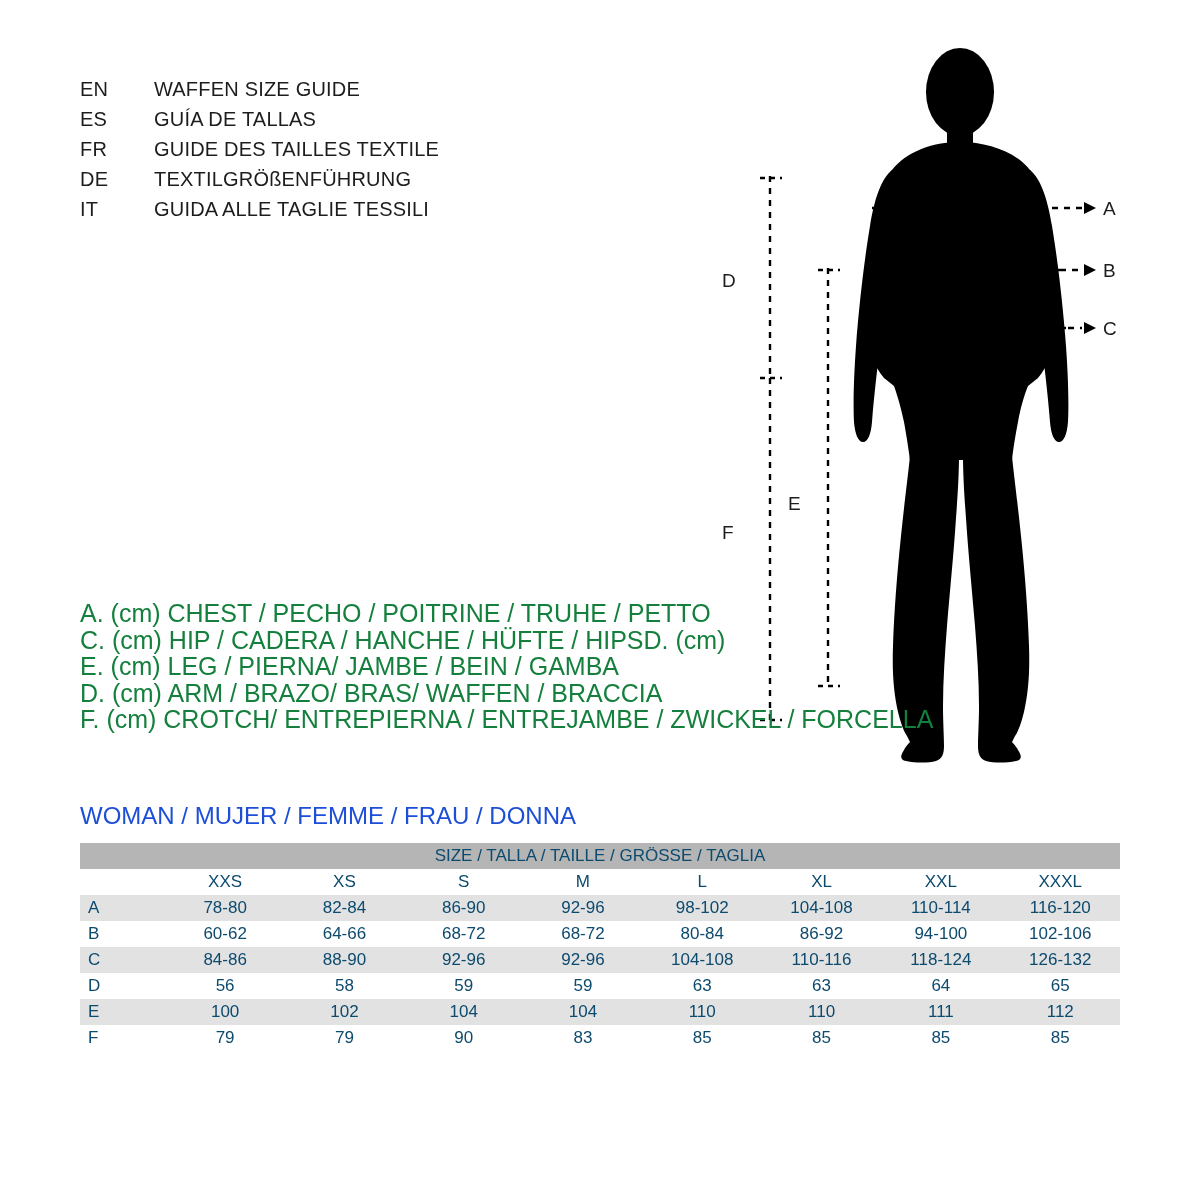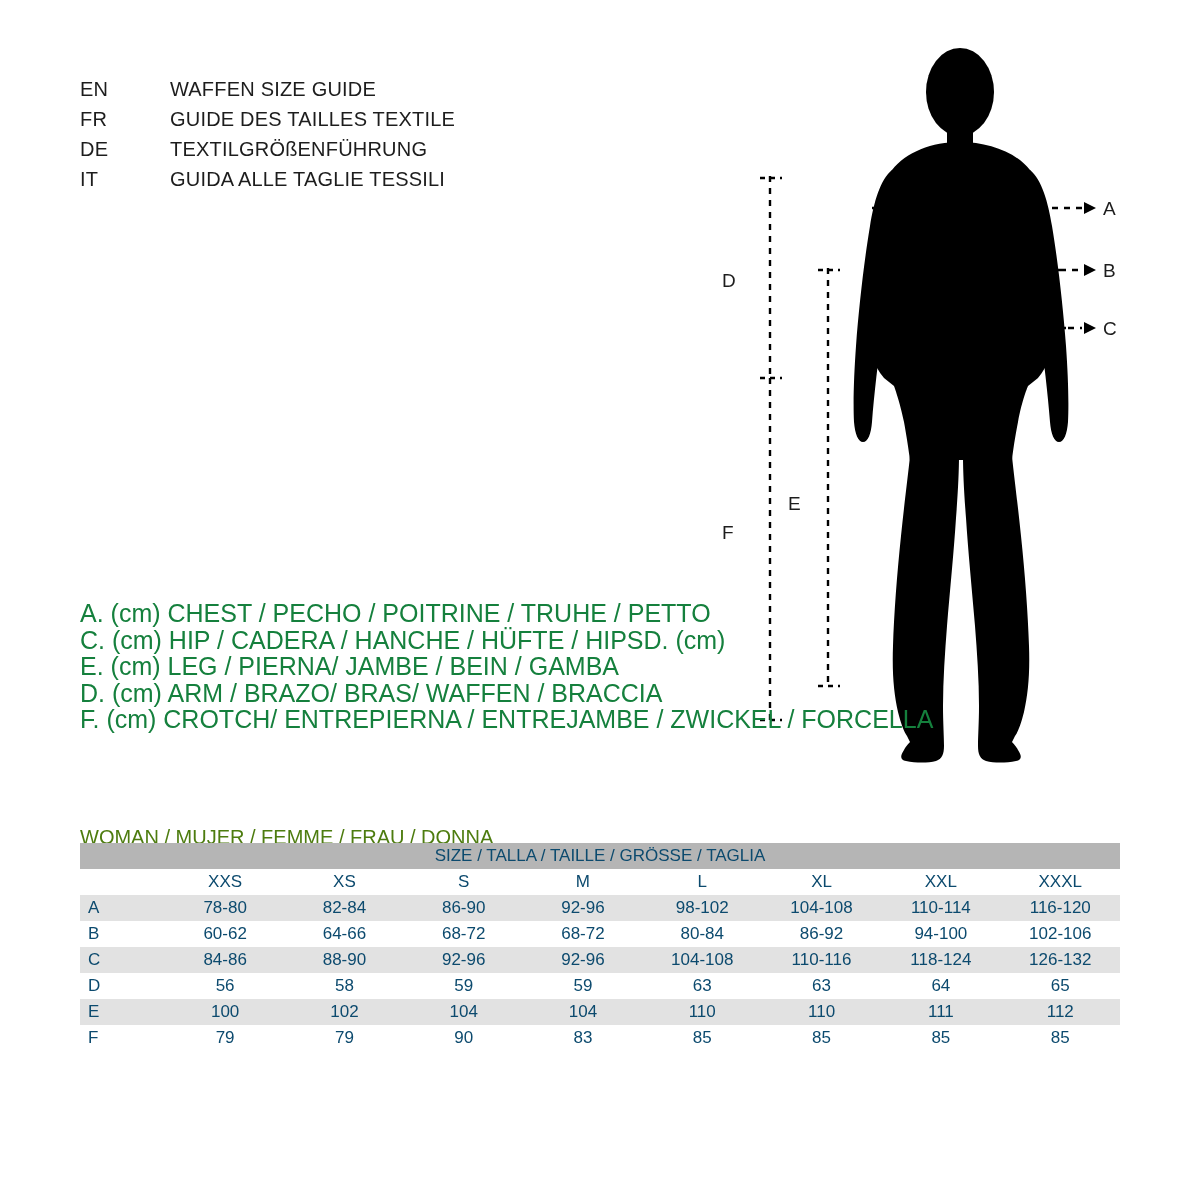--- a/index.html
+++ b/index.html
@@ -23,21 +23,20 @@
     top: 78px;
     width: 560px;
   }
   .title-row {
     display: flex;
     align-items: baseline;
     height: 30px;
     font-size: 20px;
     letter-spacing: 0.2px;
     color: #1d1d1d;
-    gap: 16px;
   }
   .title-lang {
     width: 74px;
     flex: 0 0 74px;
   }
   .title-text {
     flex: 1 1 auto;
   }
 
   
@@ -51,23 +50,23 @@
     font-size: 25px;
     line-height: 26.5px;
     color: #15803d;
     white-space: nowrap;
   }
 
   
   #section-heading {
     position: absolute;
     left: 80px;
-    top: 826px;
-    font-size: 20px;
-    color: #4d7c0f;
+    top: 802px;
+    font-size: 24px;
+    color: #1d4ed8;
   }
 
   
   #size-table {
     position: absolute;
     left: 80px;
     top: 843px;
     width: 1040px;
     border-collapse: collapse;
     font-size: 17px;
@@ -112,20 +111,24 @@
     color: #1d1d1d;
   }
 </style>
 </head>
 <body>
 
 <div id="title-block">
   <div class="title-row">
     <span class="title-lang">EN</span>
     <span class="title-text">WAFFEN SIZE GUIDE</span>
+  </div>
+  <div class="title-row">
+    <span class="title-lang">ES</span>
+    <span class="title-text">GUÍA DE TALLAS</span>
   </div>
   <div class="title-row">
     <span class="title-lang">FR</span>
     <span class="title-text">GUIDE DES TAILLES TEXTILE</span>
   </div>
   <div class="title-row">
     <span class="title-lang">DE</span>
     <span class="title-text">TEXTILGRÖßENFÜHRUNG</span>
   </div>
   <div class="title-row">

